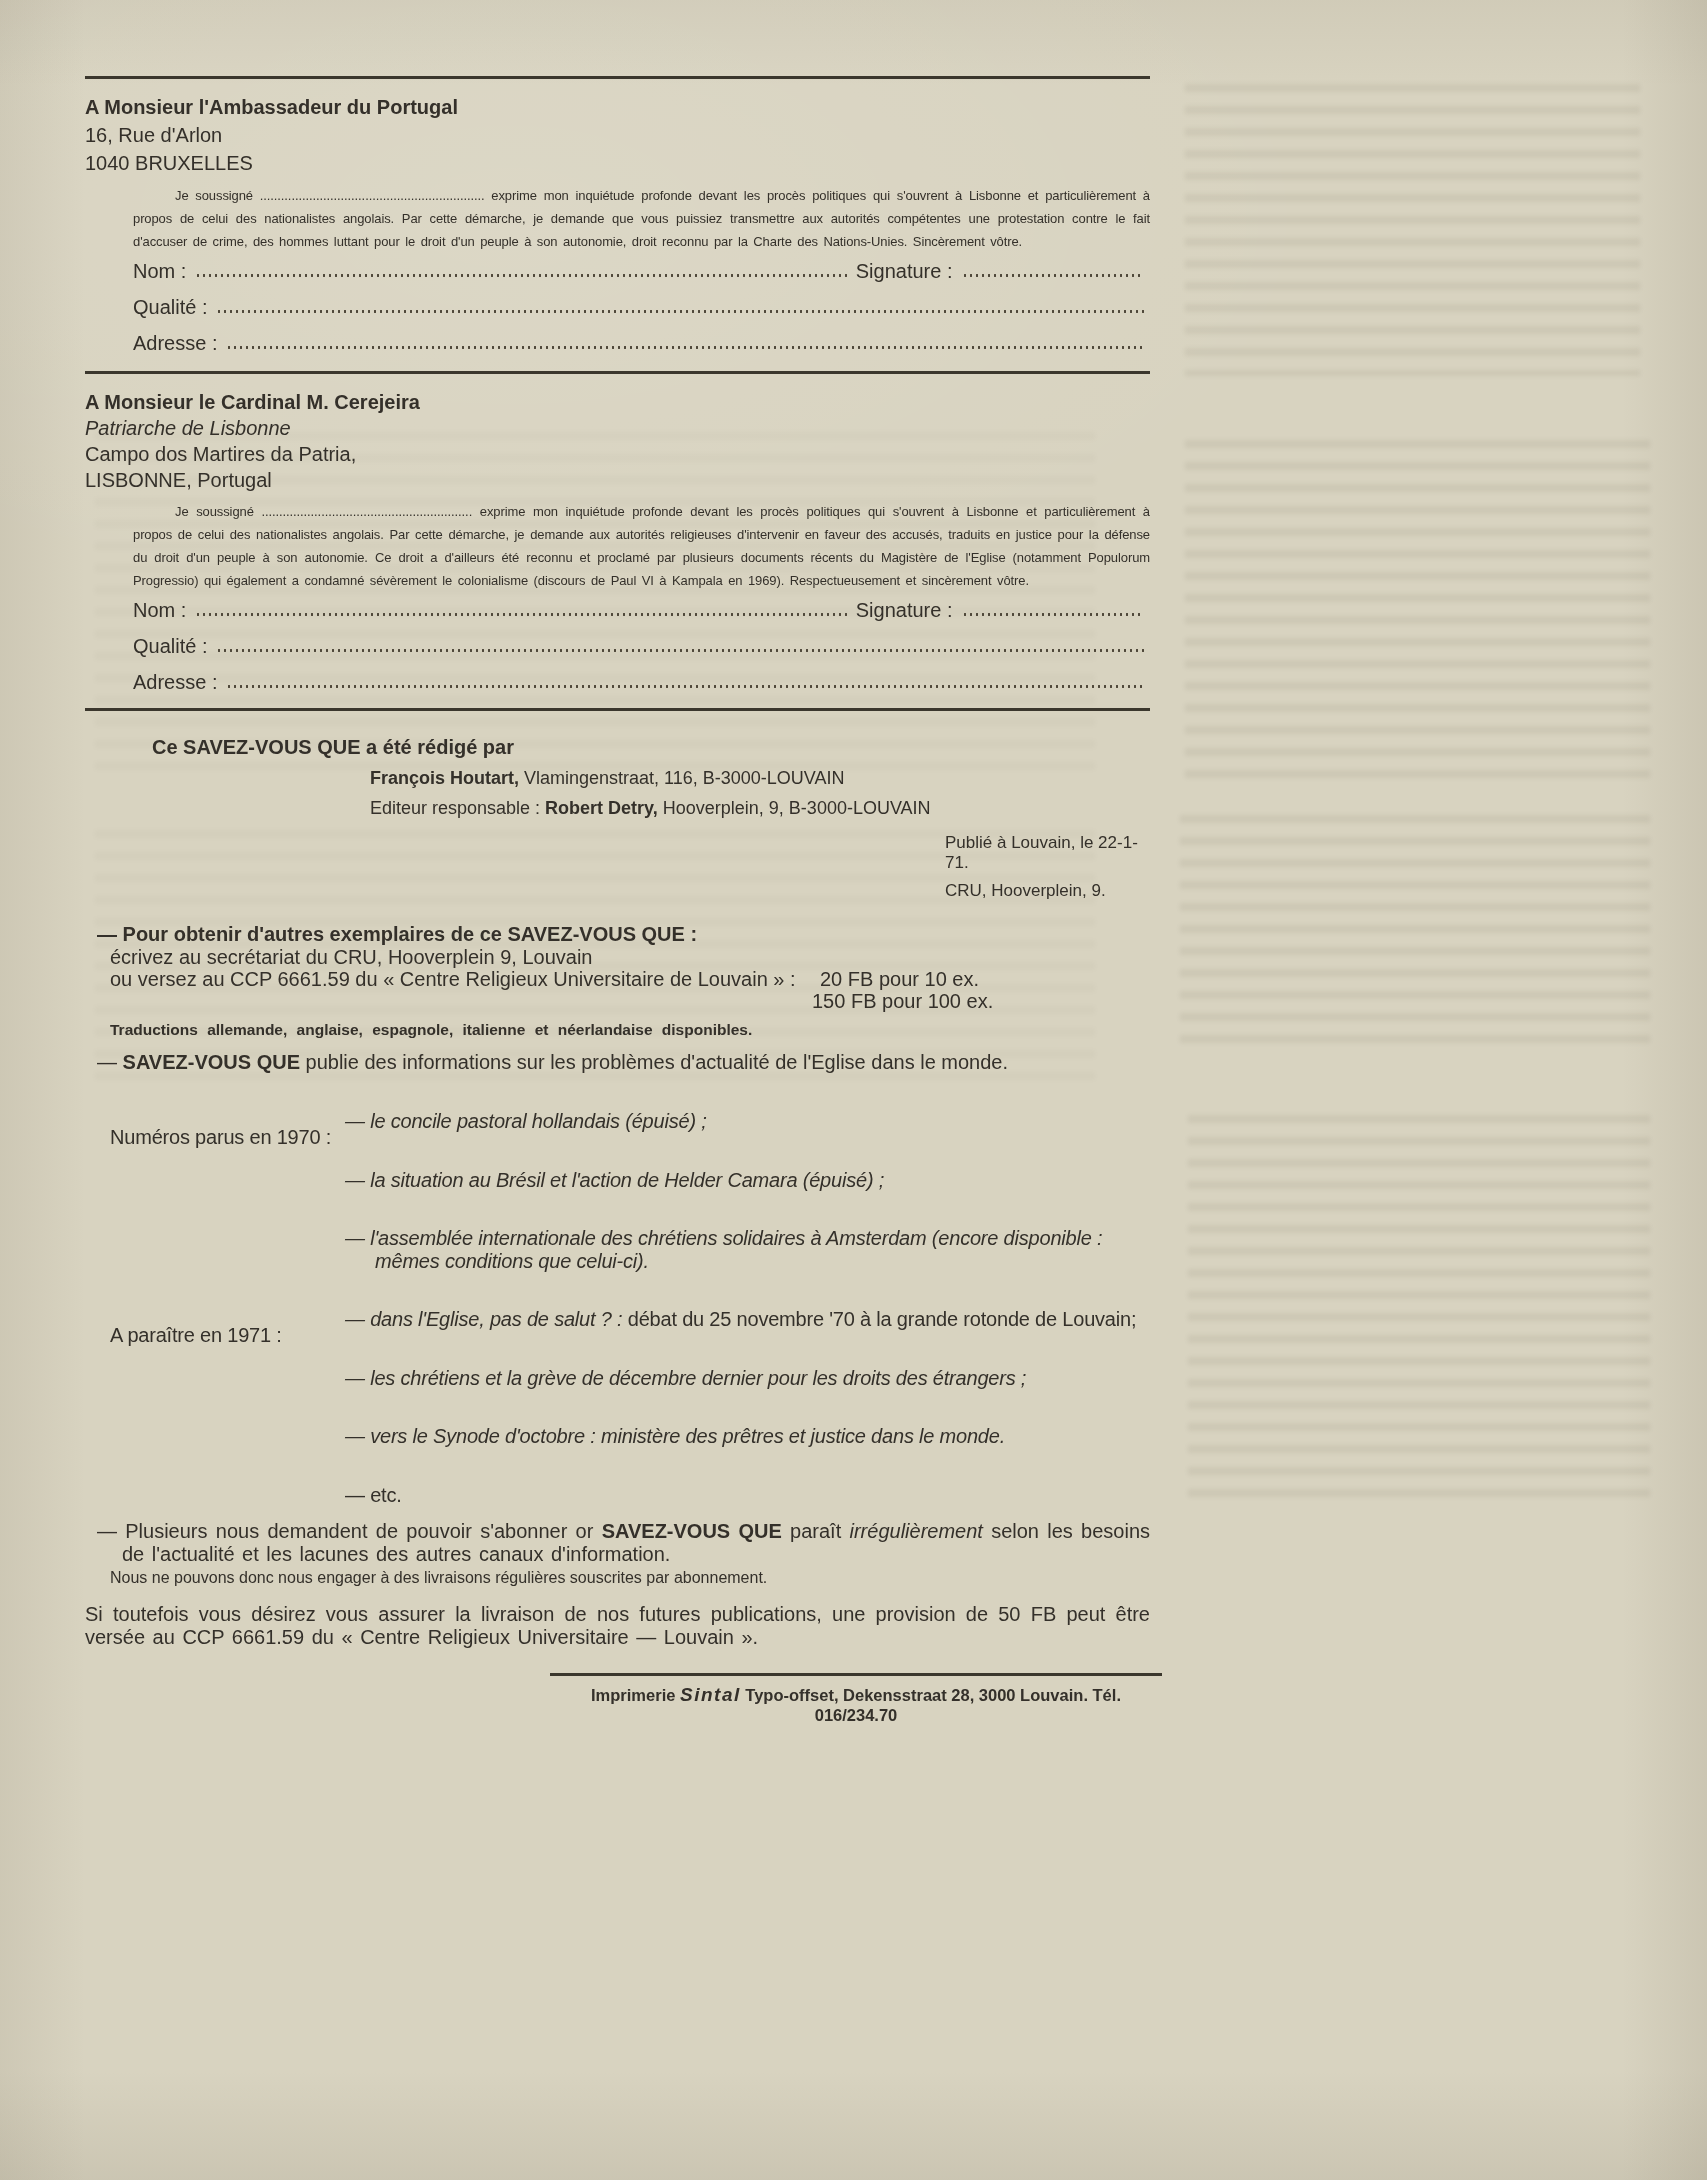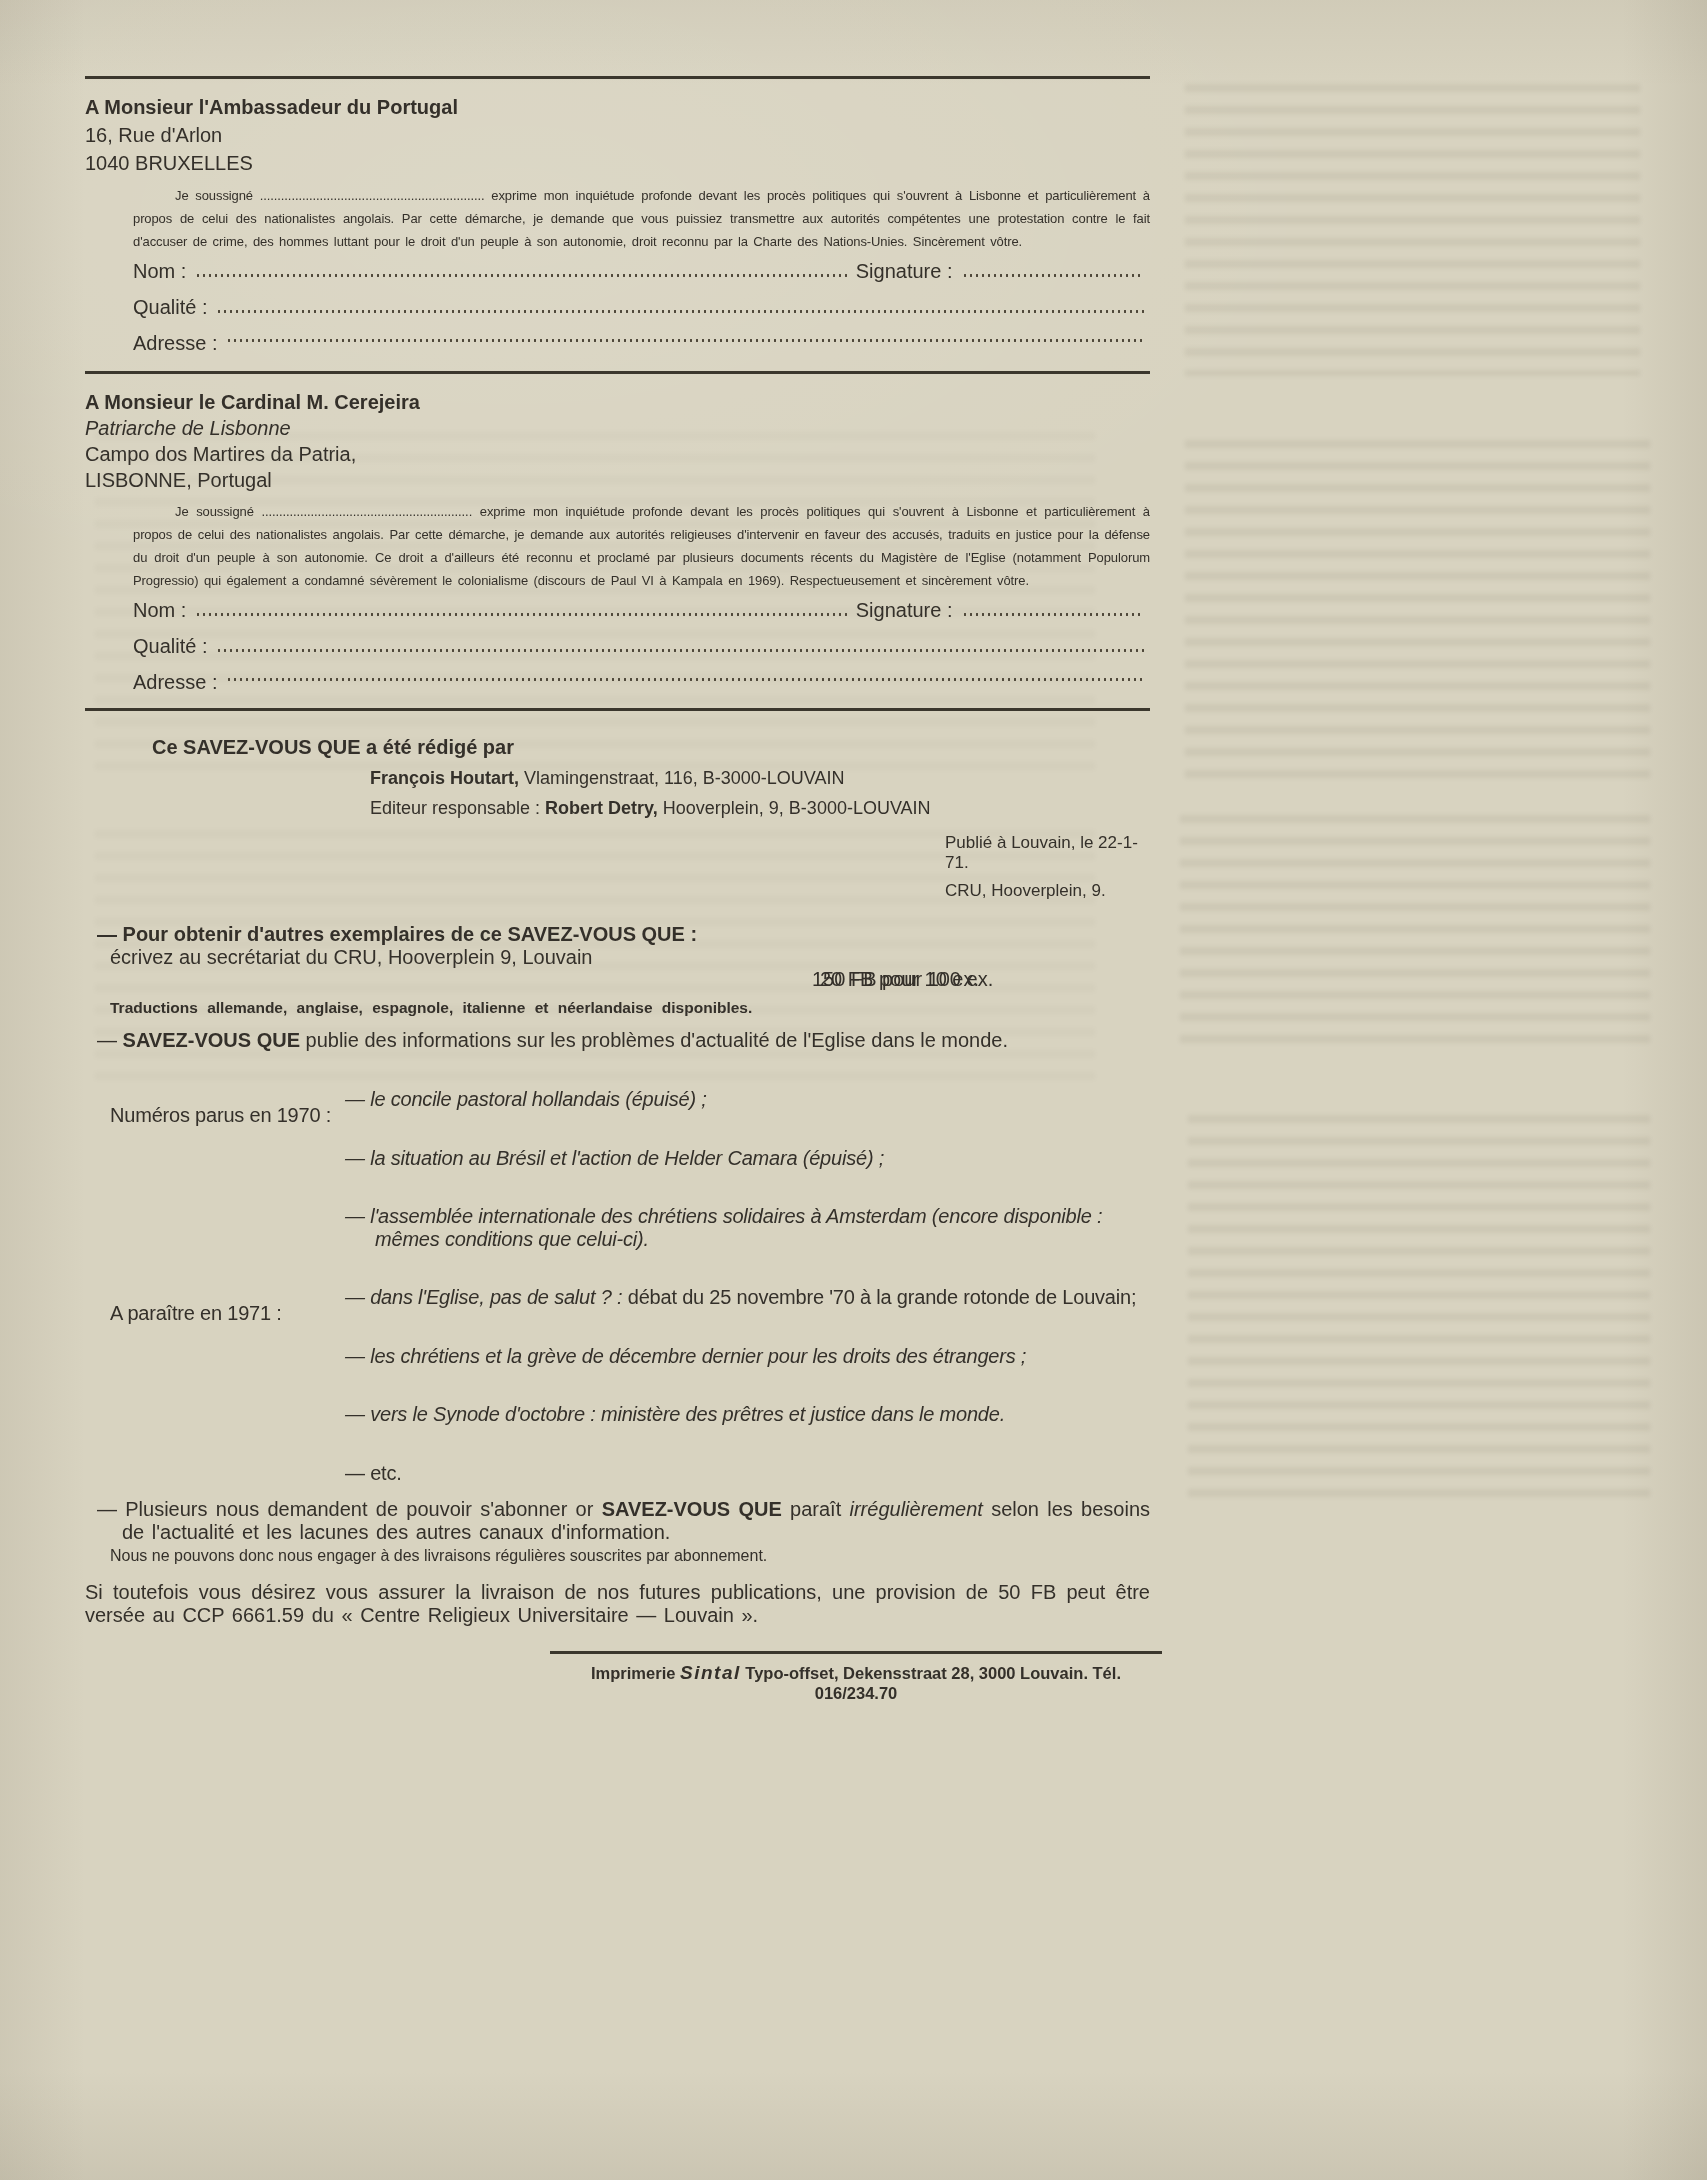--- a/index.html
+++ b/index.html
@@ -55,21 +55,21 @@
   .formrow .label { white-space:nowrap; }
   .leader {
     flex:1 0 0; height:3px; margin:0 6px 6px 10px;
     background-image:radial-gradient(circle at 2px 1.5px, #4e4739 1.1px, rgba(0,0,0,0) 1.5px);
     background-size:6px 3px; background-repeat:repeat-x;
   }
   .leader.long  { flex-grow:3.6; }
   .leader.short { flex-grow:1; }
   .row-nom { margin-top:6px; }
   .row-qual { margin-top:12px; }
-  .row-adr  { margin-top:12px;align-items:center; }
+  .row-adr  { margin-top:12px; }
 
   .credits-heading { margin-top:24px; margin-left:67px; font-size:20px; line-height:24px; font-weight:bold; }
   .credit-line { margin-left:285px; font-size:18px; line-height:22px; }
   .credit-team   { margin-top:12px; }
   .credit-author { margin-top:8px; }
   .credit-editor { margin-top:8px; }
   .pub-line { margin-left:860px; font-size:17px; line-height:20px; }
   .pub-1 { margin-top:14px; }
   .pub-2 { margin-top:8px; }
 
@@ -176,21 +176,21 @@
     <div class="credits-heading">Ce SAVEZ-VOUS QUE a été rédigé par</div>
     <div class="credit-line credit-author"><span class="b">François Houtart,</span><span> Vlamingenstraat, 116, B-3000-LOUVAIN</span></div>
     <div class="credit-line credit-editor"><span>Editeur responsable : </span><span class="b">Robert Detry,</span><span> Hooverplein, 9, B-3000-LOUVAIN</span></div>
     <div class="pub-line pub-1">Publié à Louvain, le 22-1-71.</div>
     <div class="pub-line pub-2">CRU, Hooverplein, 9.</div>
   </section>
 
   <section>
     <div class="order-title hang">— Pour obtenir d'autres exemplaires de ce SAVEZ-VOUS QUE :</div>
     <div class="order-line">écrivez au secrétariat du CRU, Hooverplein 9, Louvain</div>
-    <div class="order-line"><span class="price-abs">20 FB pour 10 ex.</span></div>
+    <div class="order-line"><span>ou versez au CCP 6661.59 du « Centre Religieux Universitaire de Louvain » :</span><span class="price-abs">20 FB pour 10 ex.</span></div>
     <div class="price-row">
         <span>150 FB pour 100 ex.</span>
       </div>
     <div class="translations">Traductions allemande, anglaise, espagnole, italienne et néerlandaise disponibles.</div>
   </section>
 
   <section>
     <div class="info-intro hang"><span>— </span><span class="b">SAVEZ-VOUS QUE</span><span> publie des informations sur les problèmes d'actualité de l'Eglise dans le monde.</span></div>
 
     <div class="cat-row">

